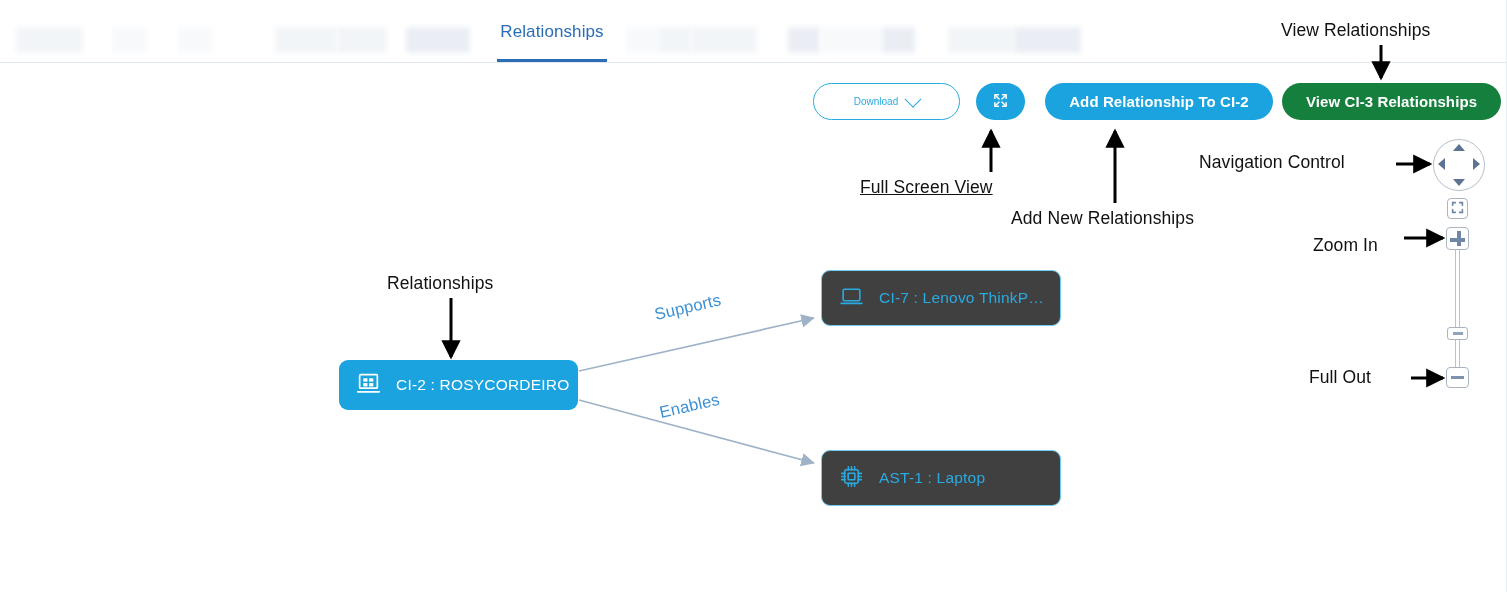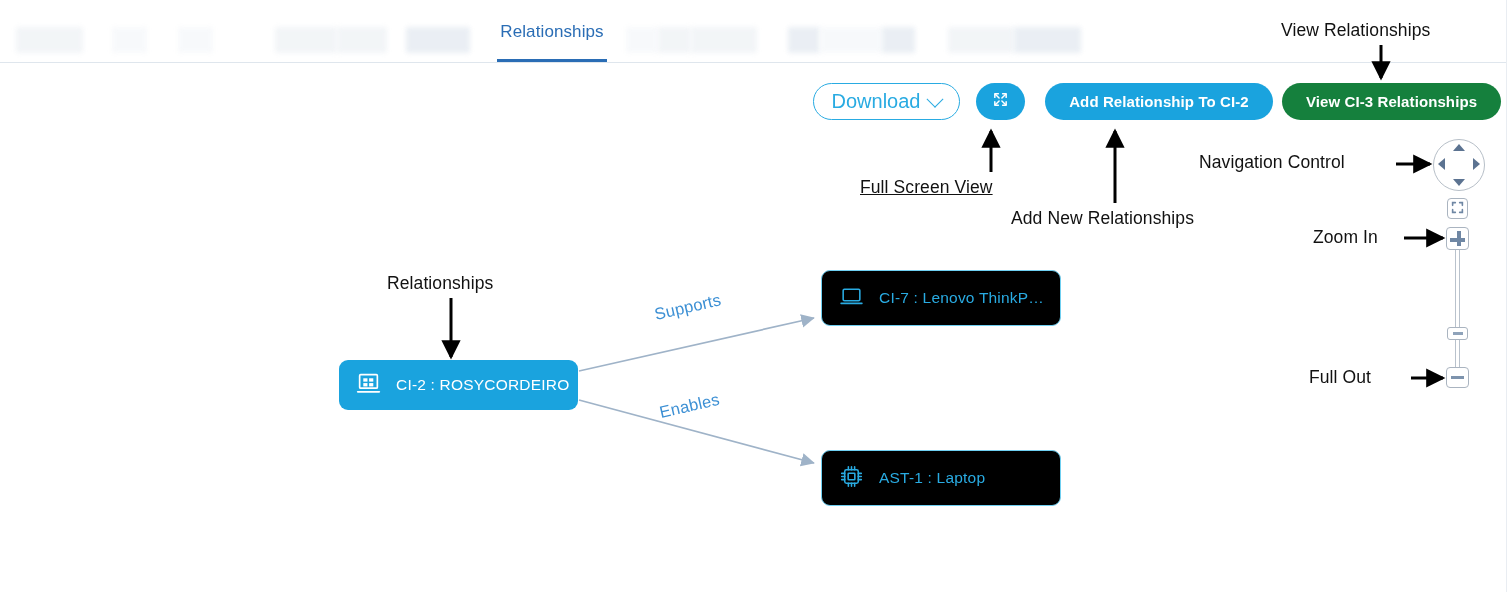--- a/index.html
+++ b/index.html
@@ -61,21 +61,21 @@
   }
 
   
   .btn {
     position: absolute;
     box-sizing: border-box;
     display: flex;
     align-items: center;
     justify-content: center;
     border-radius: 22px;
-    font-size: 20px;
+    font-size: 10px;
     cursor: pointer;
     user-select: none;
     white-space: nowrap;
   }
   .btn-download {
     left: 813px; top: 83px;
     width: 147px; height: 37px;
     border: 1.4px solid #29abe2;
     color: #29abe2;
     background: #fff;
@@ -129,21 +129,21 @@
     color: #ffffff;
     padding-left: 17px;
     gap: 15px;
   }
   .node-primary .node-label {
     font-size: 15.5px;
     letter-spacing: .2px;
   }
   .node-sec {
     width: 240px; height: 56px;
-    background: #000000;
+    background: #404040;
     border: 1.4px solid #6fcff1;
     color: #29abe2;
     padding-left: 17px;
     gap: 15px;
   }
   .node-ci7 { left: 821px; top: 270px; }
   .node-ast1 { left: 821px; top: 450px; }
   .node-sec .node-label {
     font-size: 15.5px;
     letter-spacing: .2px;
@@ -173,21 +173,21 @@
     position: absolute;
     color: #111111;
     font-size: 17.5px;
     letter-spacing: .1px;
     white-space: nowrap;
   }
   .anno-view-rel { left: 1281px; top: 20px; }
   .anno-fullscreen { left: 860px; top: 177px; text-decoration: underline; }
   .anno-add-rel { left: 1011px; top: 208px; }
   .anno-nav { left: 1199px; top: 152px; }
-  .anno-zoom-in { left: 1313px; top: 227px; }
+  .anno-zoom-in { left: 1313px; top: 235px; }
   .anno-zoom-out { left: 1309px; top: 367px; }
   .anno-relationships { left: 387px; top: 273px; }
 
   
   .nav-dial {
     position: absolute;
     left: 1433px; top: 139px;
     width: 50px; height: 50px;
     border: 1.3px solid #b7bfc8;
     border-radius: 50%;

